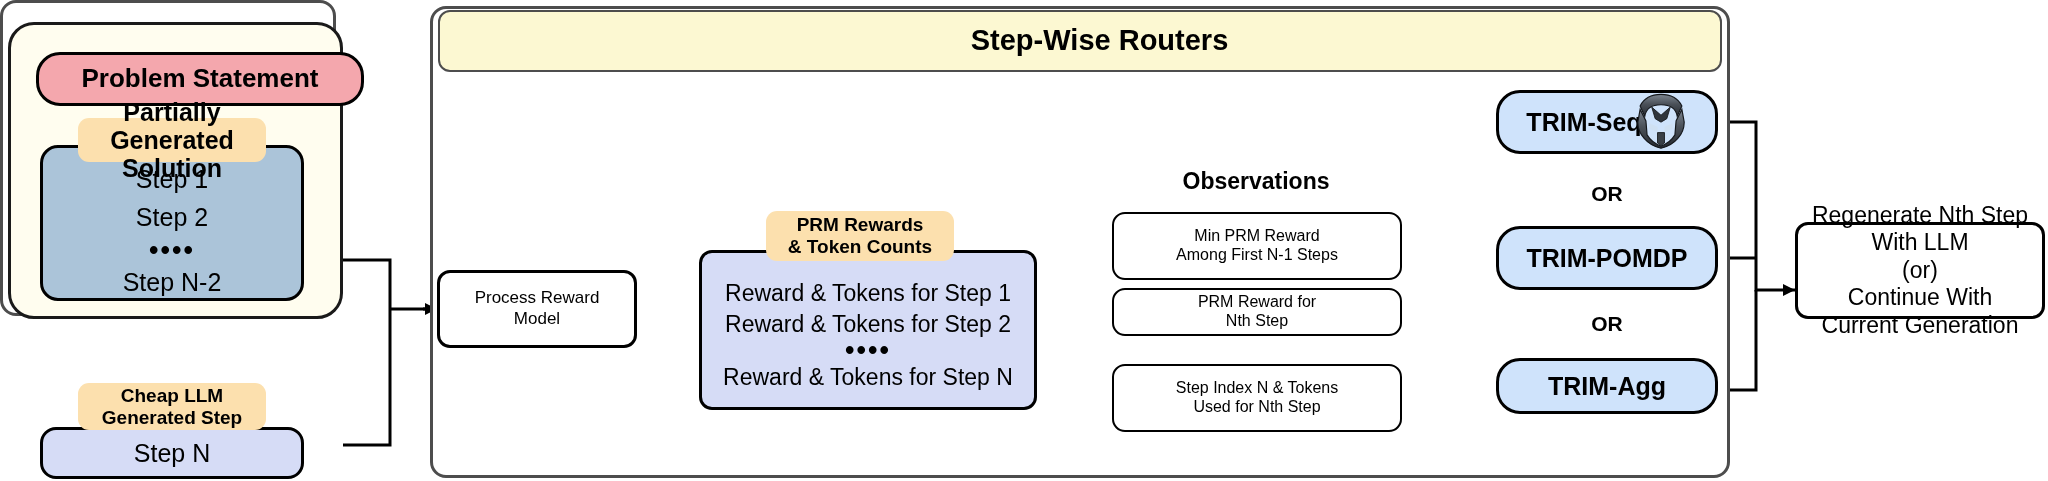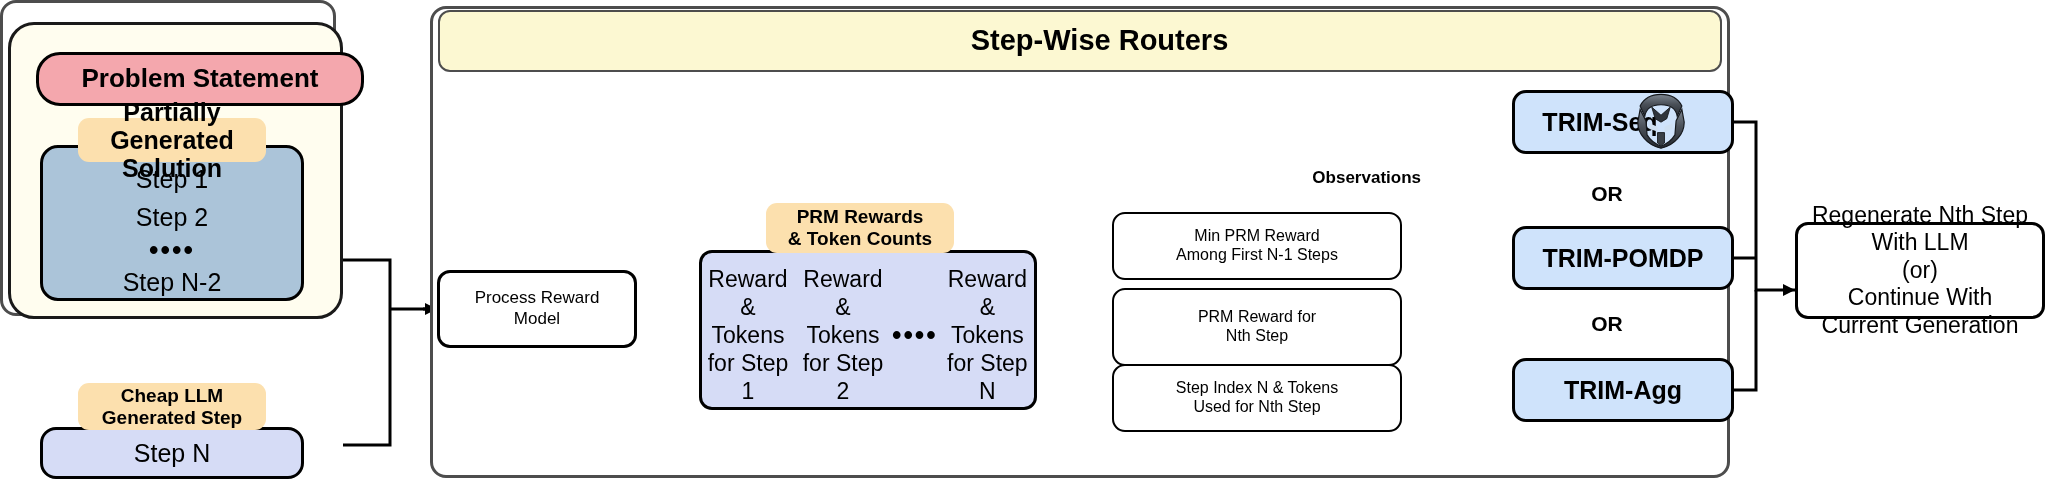--- a/index.html
+++ b/index.html
@@ -64,52 +64,52 @@
   }
 
   #prm-model{
     left:437px;top:270px;width:200px;height:78px;
     font-size:17px;border-radius:13px;
   }
 
   #rewards-box{
     left:699px;top:250px;width:338px;height:160px;
     background:#d6dcf6;border-radius:13px;
-    flex-direction:row;gap:3px;font-size:23px;padding-top:10px;
+    flex-direction:column;gap:3px;font-size:23px;padding-top:10px;
   }
   #rewards-tag{
     left:766px;top:203px;width:188px;height:50px;
     background:#fce0ae;border:none;border-radius:11px;
     font-size:19px;font-weight:700;line-height:1.16;z-index:6;
   }
 
   #observations-group{
     left:1091px;top:155px;width:330px;height:310px;
     background:#fff;border:3px solid #4d4d4d;border-radius:16px;
     display:block;
   }
   #observations-title{
     position:absolute;left:1091px;top:168px;width:330px;height:30px;
-    text-align:right;font-size:17px;font-weight:700;
+    text-align:center;font-size:23px;font-weight:700;
   }
   .obs{
     border:2px solid #000;border-radius:13px;background:#fff;
     font-size:16px;line-height:1.18;
   }
   #obs-1{left:1112px;top:212px;width:290px;height:68px;}
-  #obs-2{left:1112px;top:288px;width:290px;height:78px;}
+  #obs-2{left:1112px;top:288px;width:290px;height:48px;}
   #obs-3{left:1112px;top:364px;width:290px;height:68px;}
 
   .trim{
-    background:#cfe3fb;border:3px solid #000;border-radius:14px;
-    font-size:25px;font-weight:700;margin-left:16px;
+    background:#cfe3fb;border:3px solid #000;border-radius:24px;
+    font-size:25px;font-weight:700;
   }
   #trim-seq{left:1496px;top:90px;width:222px;height:64px;}
   #trim-pomdp{left:1496px;top:226px;width:222px;height:64px;}
-  #trim-agg{left:1496px;top:358px;width:222px;height:64px;}
+  #trim-agg{left:1496px;top:358px;width:222px;height:56px;}
 
   .or-label{
     position:absolute;width:222px;text-align:center;
     font-size:21px;font-weight:700;
   }
   #or-1{left:1496px;top:182px;}
   #or-2{left:1496px;top:312px;}
 
   #final-box{
     left:1795px;top:222px;width:250px;height:97px;
@@ -185,21 +185,21 @@
 
   <div class="box" id="prm-model" style="white-space:pre-line;">Process Reward
 Model</div>
 
   <div class="box" id="rewards-box">
     <span class="stepline">Reward &amp; Tokens for Step 1</span>
     <span class="stepline">Reward &amp; Tokens for Step 2</span>
     <span class="stepline dots">••••</span>
     <span class="stepline">Reward &amp; Tokens for Step N</span>
   </div>
-  <div class="box" id="rewards-tag" style="white-space:pre-line;">PRM Rewards
+  <div class="box" id="rewards-tag" style="white-space:pre-line;margin-top:8px;">PRM Rewards
 &amp; Token Counts</div>
 
   <div id="observations-group"></div>
   <div id="observations-title">Observations</div>
   <div class="box obs" id="obs-1" style="white-space:pre-line;">Min PRM Reward
 Among First N-1 Steps</div>
   <div class="box obs" id="obs-2" style="white-space:pre-line;">PRM Reward for
 Nth Step</div>
   <div class="box obs" id="obs-3" style="white-space:pre-line;">Step Index N &amp; Tokens
 Used for Nth Step</div>

